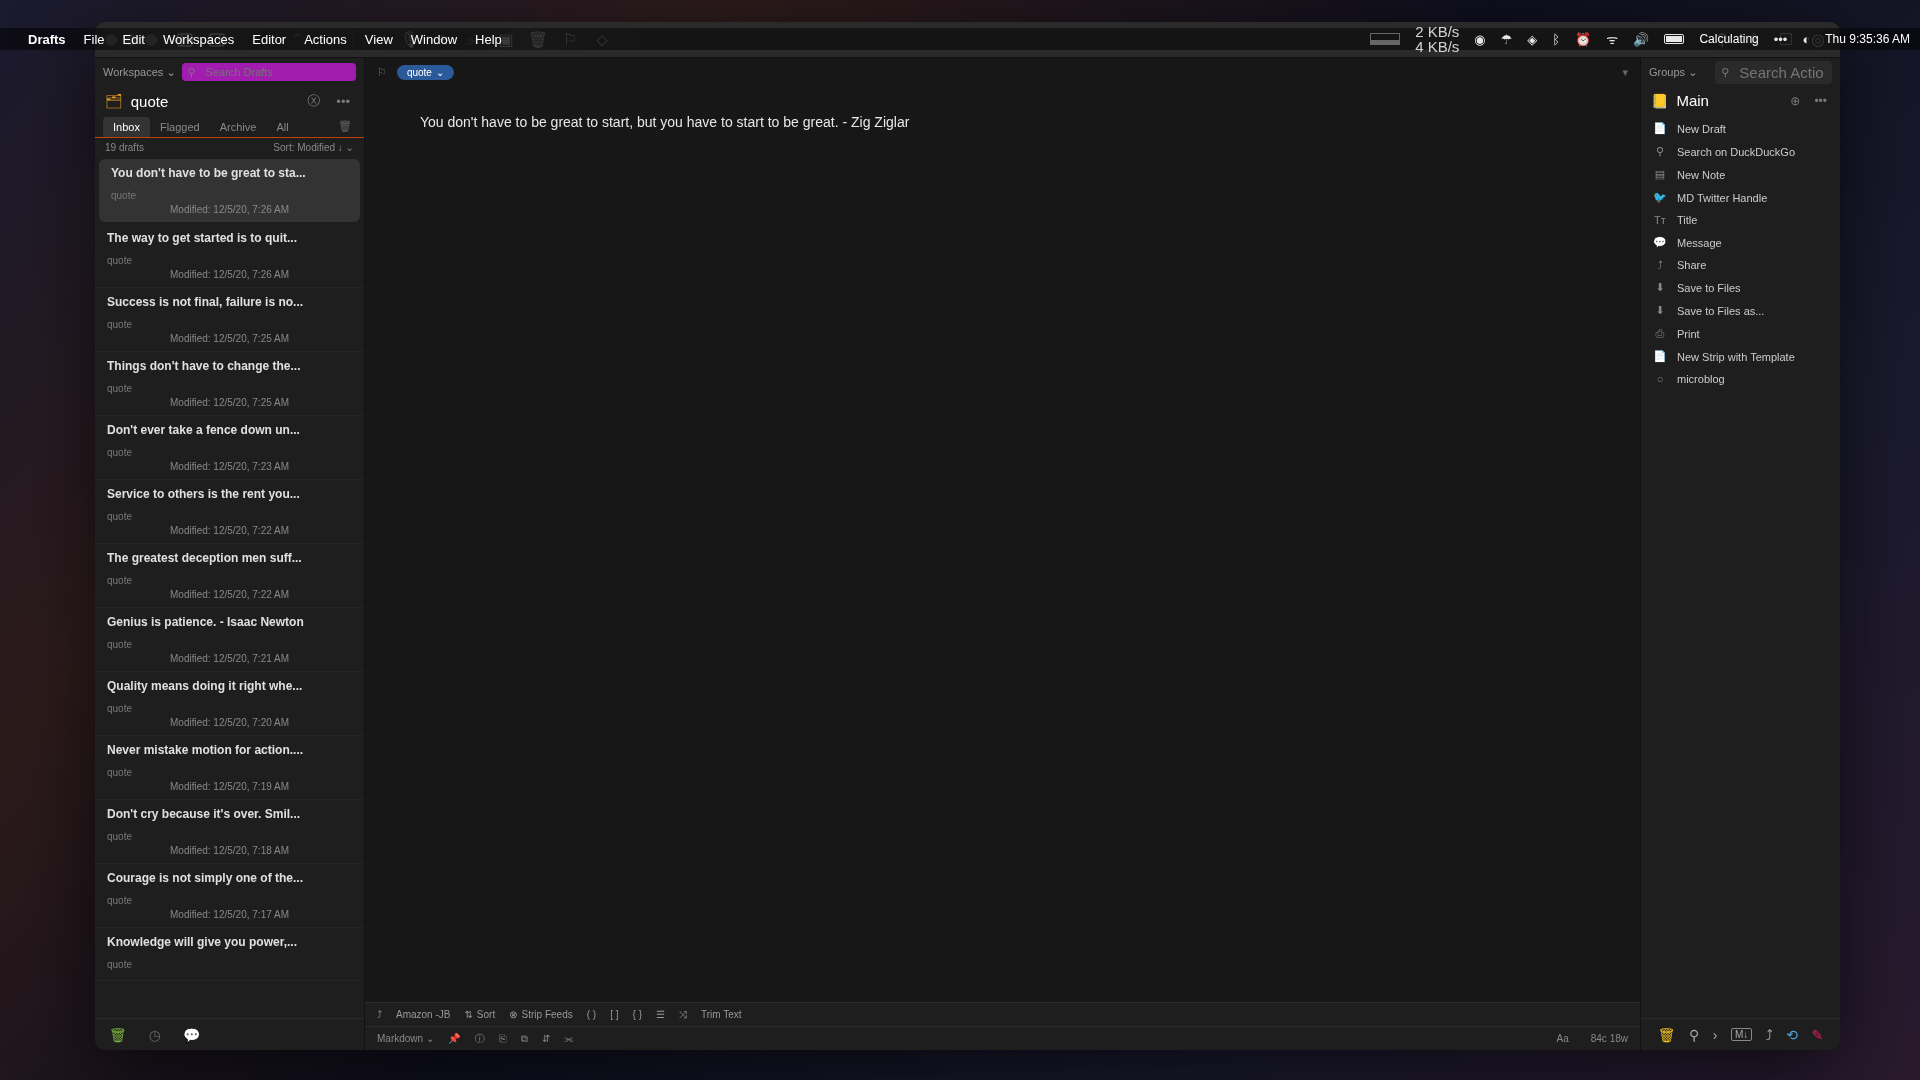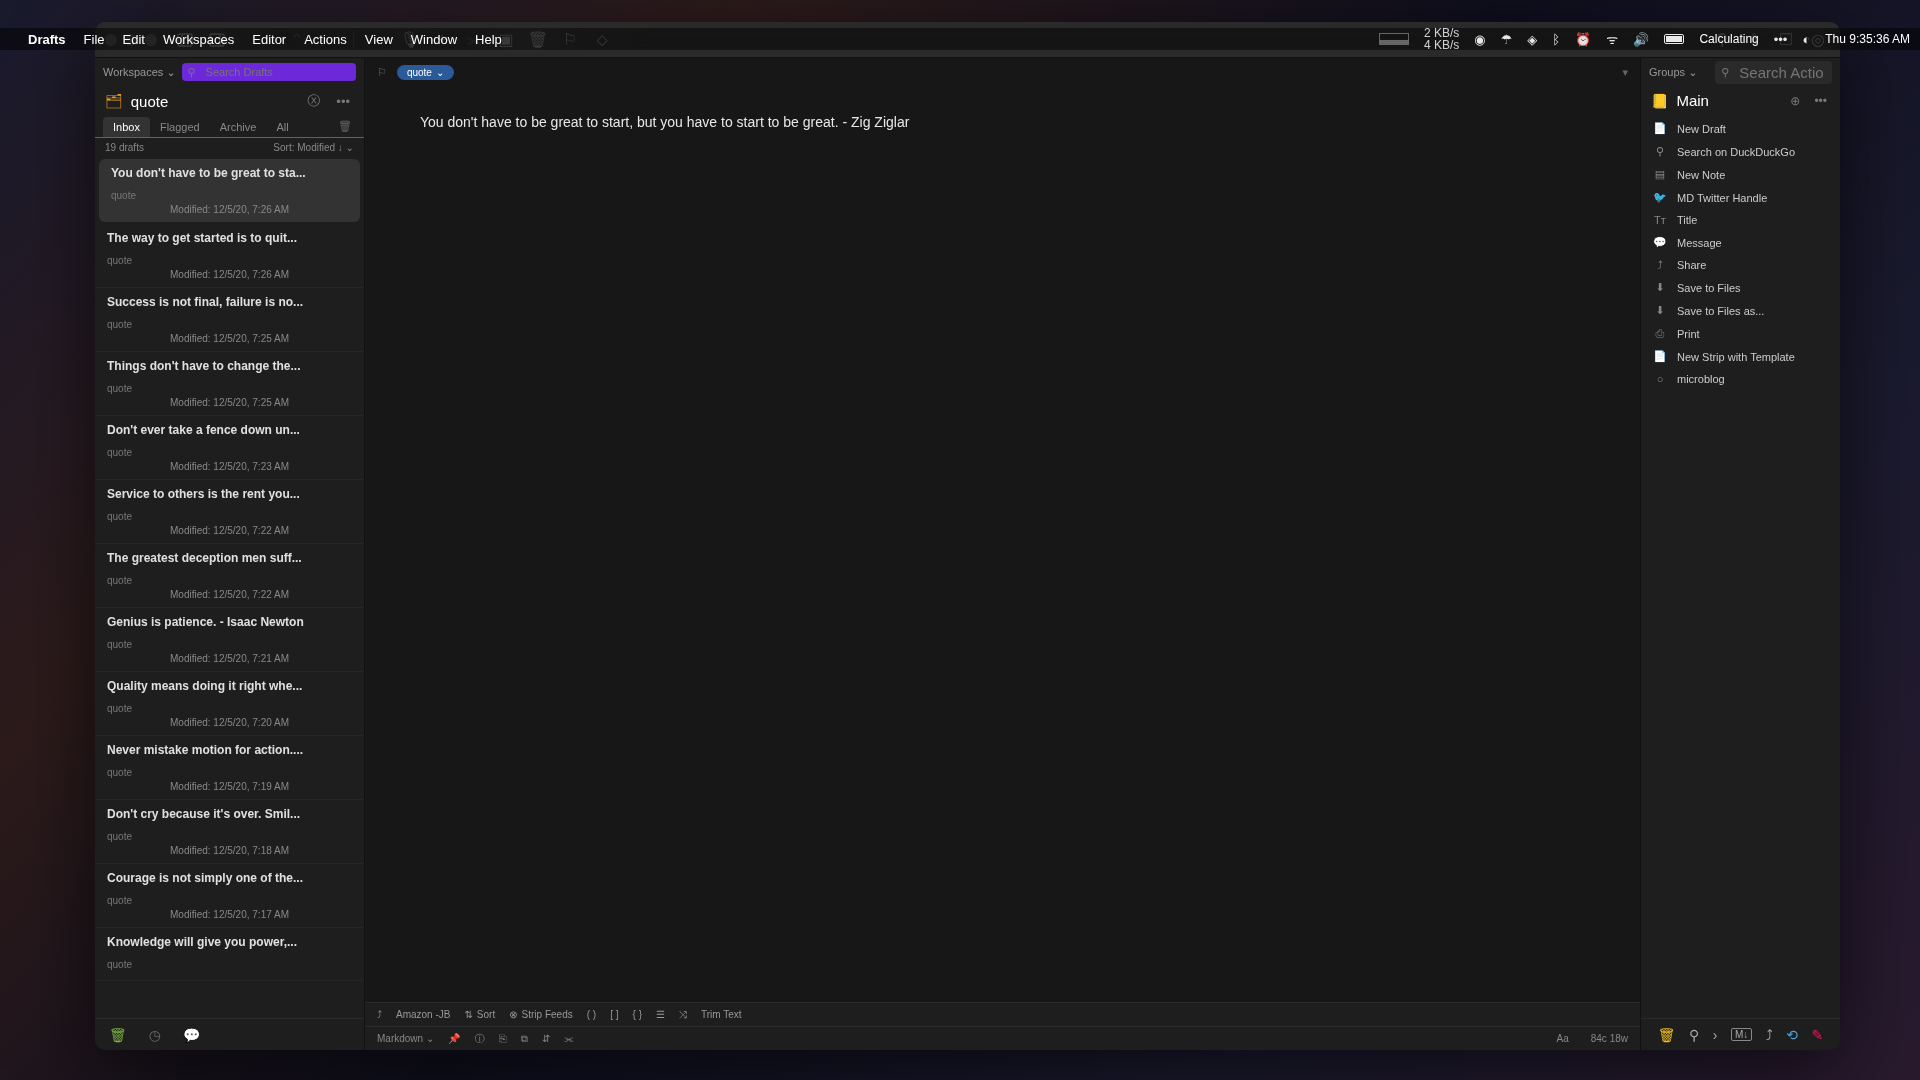--- a/index.html
+++ b/index.html
@@ -7,40 +7,40 @@
 
 
 .desktop-bg { position: absolute; inset: 0; background: linear-gradient(135deg, #1a1a2e 0%, #2d1b1b 25%, #0f0f1e 50%, #1a1a2e 75%, #2a1a2e 100%); z-index: 0; }
 
 
 .menubar { position: absolute; top:0; left:0; right:0; height:22px; background: rgba(0,0,0,0.5); backdrop-filter: blur(20px); display:flex; align-items:center; padding: 0 10px; font-size:13px; color:#fff; z-index:100;margin-top:28px; }
 .menubar .left { display:flex; gap:18px; align-items:center; }
 .menubar .left .bold { font-weight:600; }
 .menubar .right { margin-left:auto; display:flex; gap:15px; align-items:center; font-size:12px; }
 .menubar .icon { font-size:13px; opacity:0.9; }
-.net-stats { font-size:12px; line-height:1; opacity:0.8; }
+.net-stats { font-size:15px; line-height:1; opacity:0.8; }
 
 
 .window { position:absolute; top:22px; left:95px; right:80px; bottom:30px; background:#1a1a1a; border-radius:10px; box-shadow: 0 20px 80px rgba(0,0,0,0.6); display:flex; flex-direction:column; overflow:hidden; z-index:50; }
 
 
 .wtoolbar { height:36px; background:#2a2a2a; display:flex; align-items:center; padding:0 10px; gap:8px; border-bottom:1px solid #111; }
 .traffic { display:flex; gap:8px; margin-right:8px; }
 .traffic span { width:12px; height:12px; border-radius:50%; background:#555; }
 .wtoolbar .tbtn { width:24px; height:24px; display:flex; align-items:center; justify-content:center; color:#999; border-radius:4px; }
 .wtoolbar .spacer { flex:1; }
 .wtoolbar .sep { width:1px; height:18px; background:#444; margin:0 4px; }
 
 
 .content { flex:1; display:flex; overflow:hidden; }
 
 
 .left-panel { width:270px; background:#1e1e1e; display:flex; flex-direction:column; border-right:1px solid #111; }
 .lp-top { height:28px; display:flex; align-items:center; padding:0 8px; gap:6px; font-size:11px; color:#999; }
-.lp-top input { flex:1; background:#6d28d9; border:none; border-radius:4px; padding:3px 8px 3px 24px; color:#ccc; font-size:11px; }
+.lp-top input { flex:1; background:#a21caf; border:none; border-radius:4px; padding:3px 8px 3px 24px; color:#ccc; font-size:11px; }
 .lp-top .search-wrap { position:relative; flex:1; }
 .lp-top .search-wrap .sicon { position:absolute; left:6px; top:50%; transform:translateY(-50%); color:#777; font-size:11px; }
 .lp-header { display:flex; align-items:center; padding:6px 10px; gap:8px; }
 .lp-header .folder { color:#f0a020; font-size:14px; }
 .lp-header .title { color:#fff; font-size:15px; flex:1; }
 .lp-header .hbtn { color:#777; font-size:13px; padding:0 4px; }
 .lp-tabs { display:flex; align-items:center; padding:0 8px; font-size:11px; gap:0; border-bottom:1px solid #c2410c; }
 .lp-tabs .tab { padding:4px 10px; color:#888; border-radius:4px 4px 0 0; cursor:pointer; }
 .lp-tabs .tab.active { background:#333; color:#fff; }
 .lp-tabs .trash { margin-left:auto; color:#666; padding:4px; }

